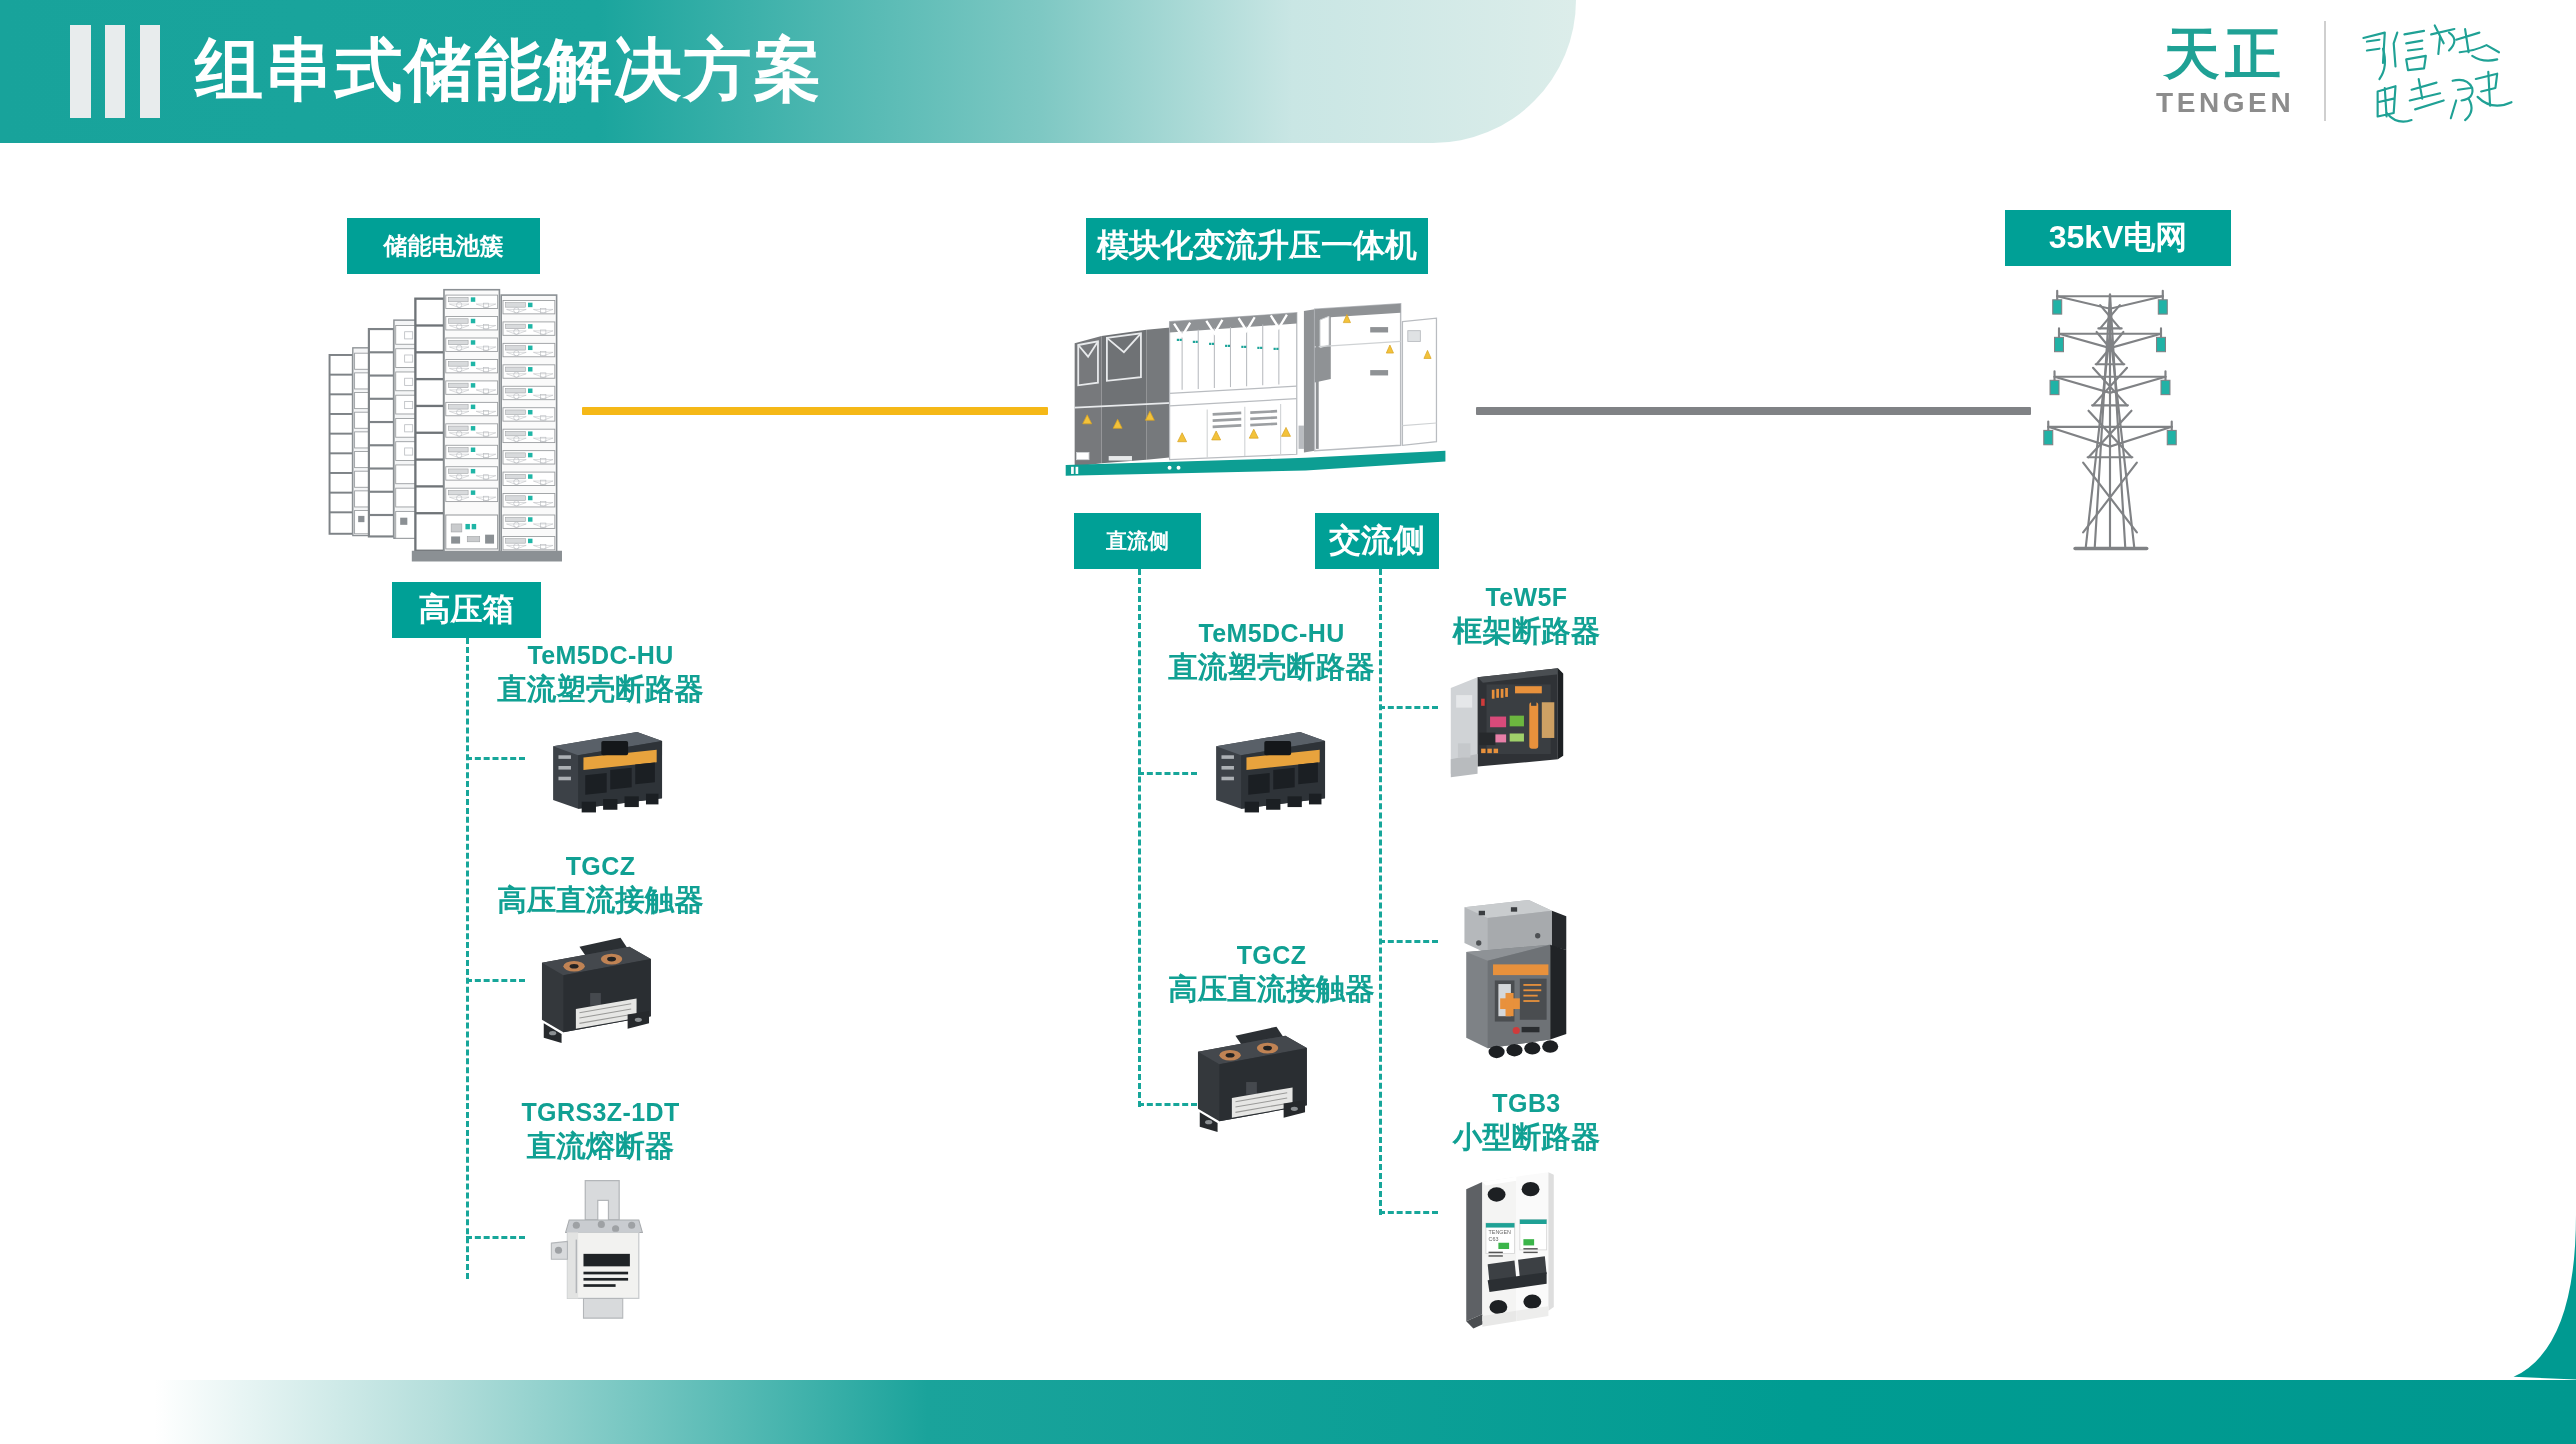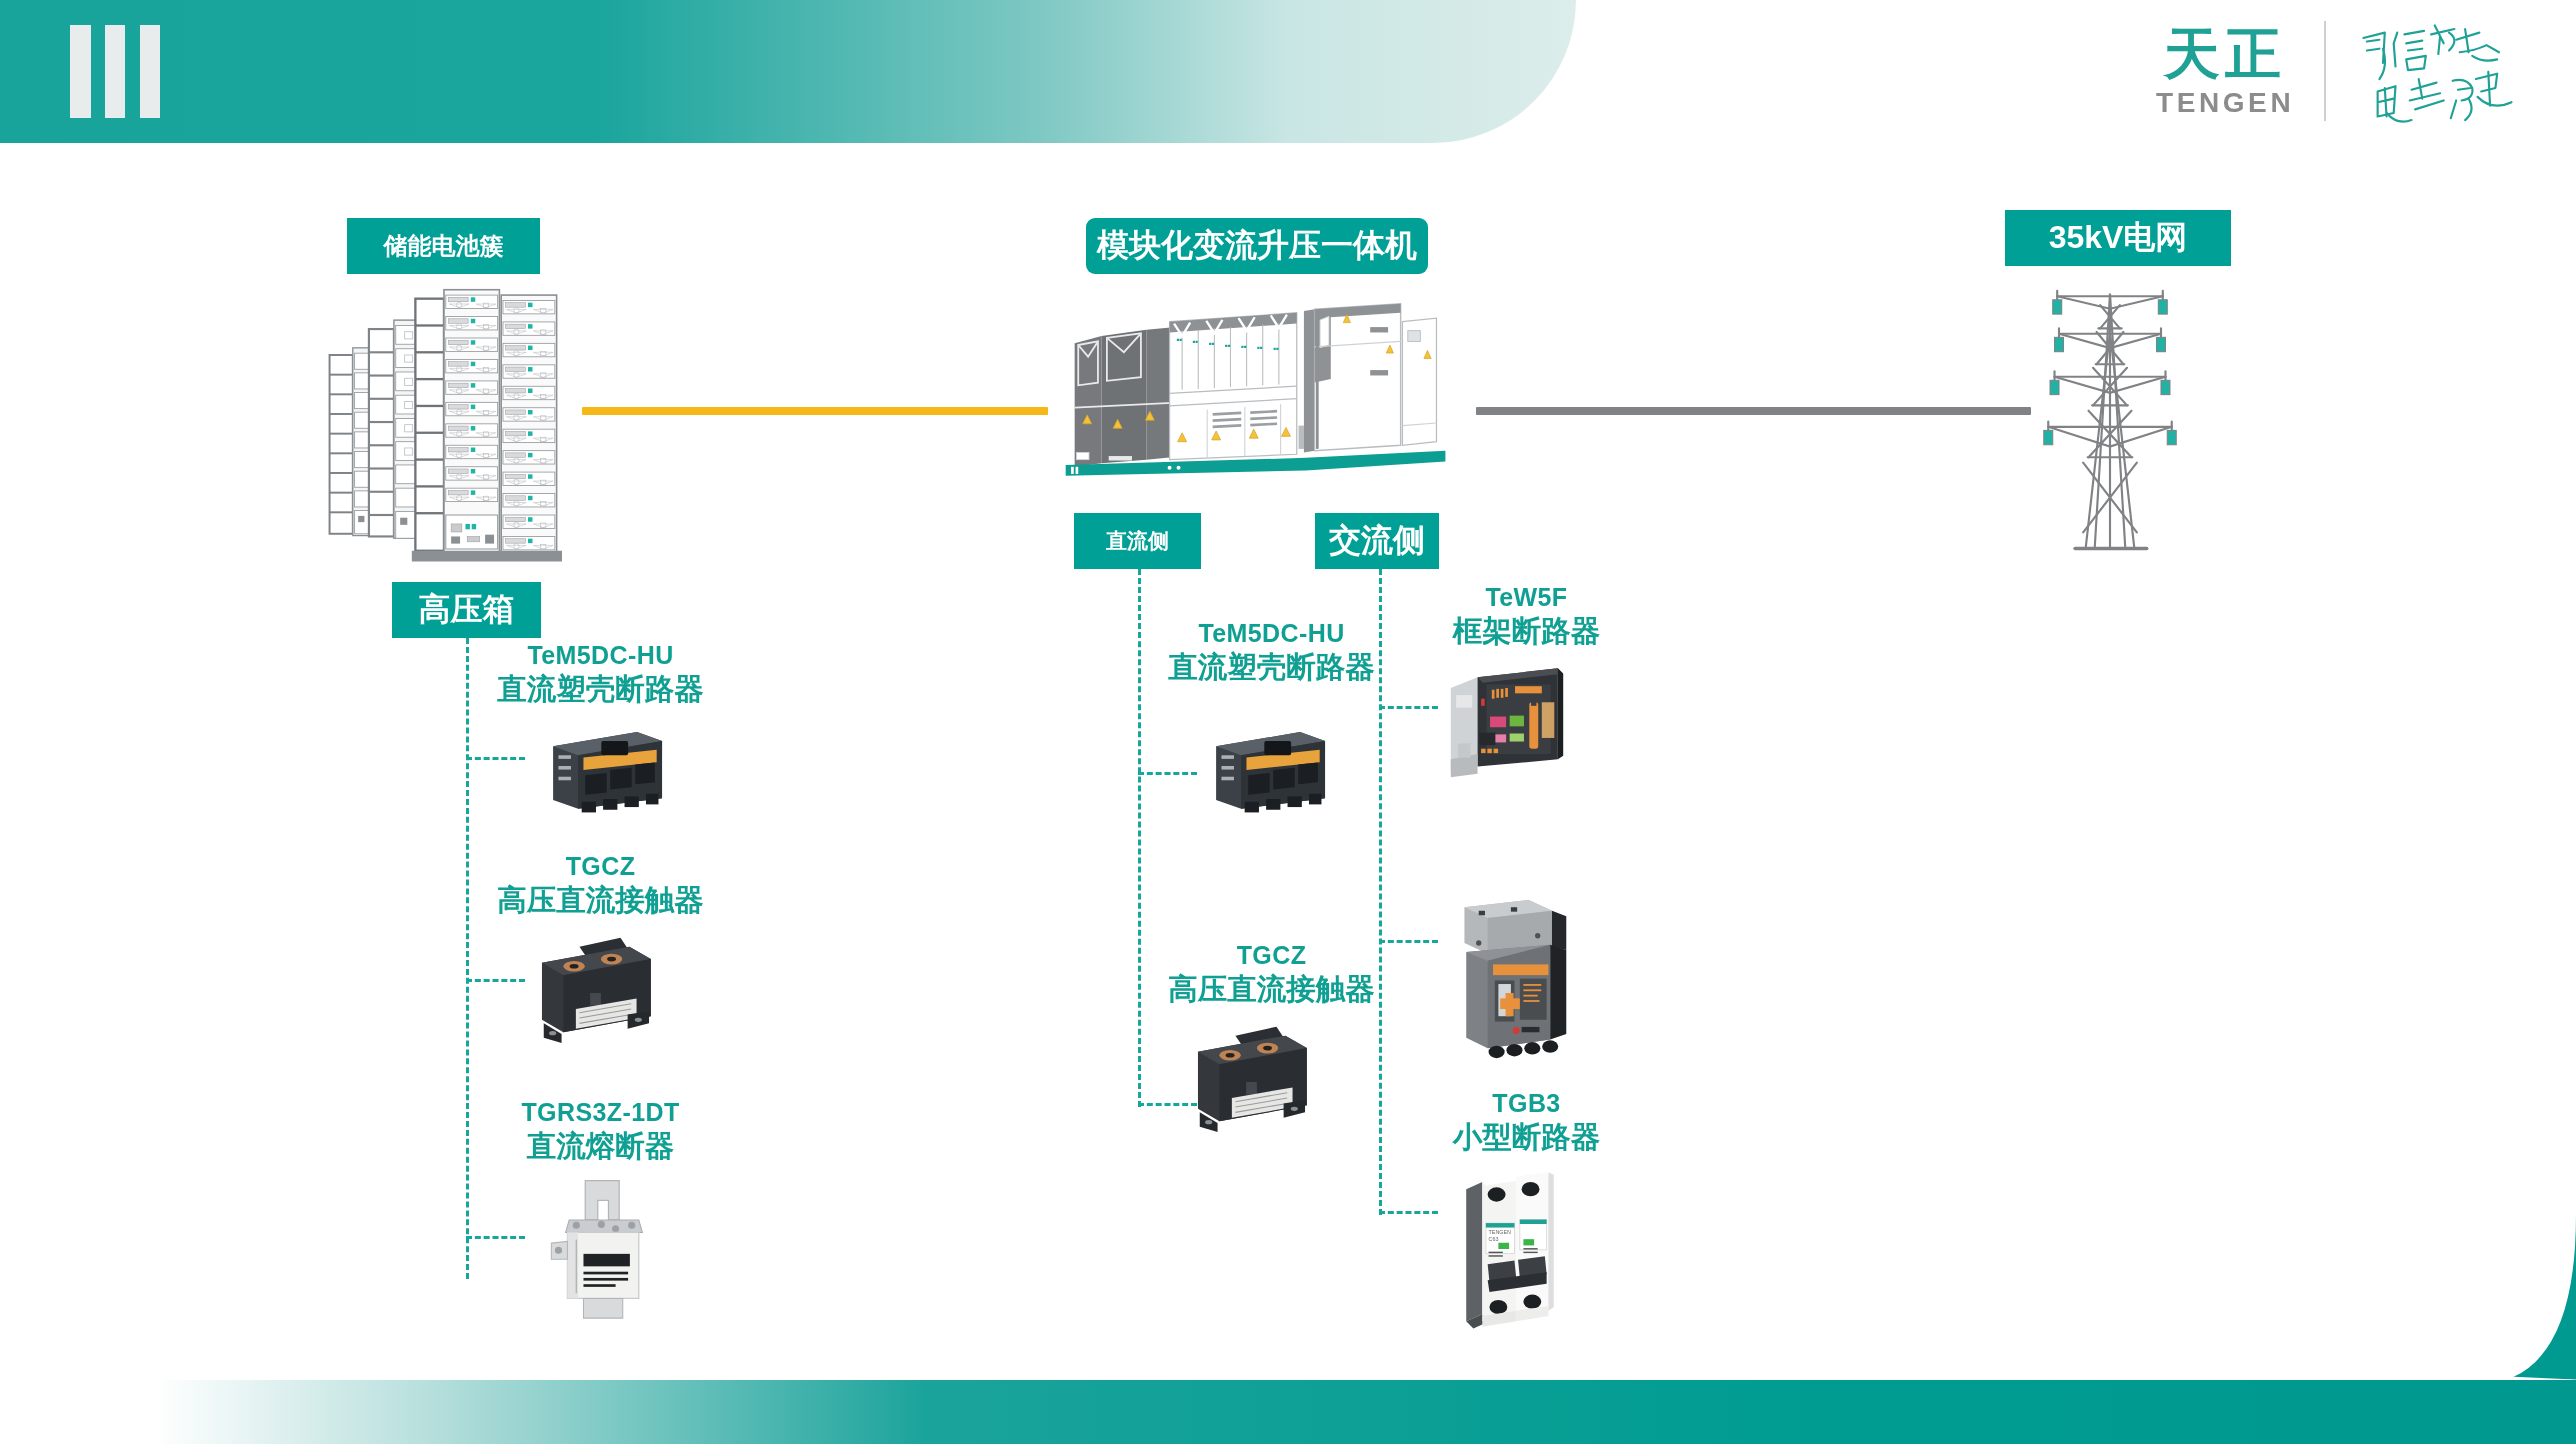--- a/index.html
+++ b/index.html
@@ -135,20 +135,21 @@
 <body>
 
 <div id="slide">
 
   <div class="header">
     <div class="header-bars">
       <i></i>
         <i></i>
         <i></i>
     </div>
+    <div class="header-title">组串式储能解决方案</div>
   </div>
 
   <div class="brand">
     <div class="brand-mark">
       <div class="brand-cn">天正</div>
       <div class="brand-en">TENGEN</div>
     </div>
     <div class="brand-divider"></div>
     <svg class="brand-slogan" viewBox="0 0 190 130">
       <g fill="none" stroke="#1fa195" stroke-width="2.4" stroke-linecap="round" stroke-linejoin="round">
@@ -170,21 +171,21 @@
     </svg>
   </div>
 
   <div class="bottom-band"></div>
   <svg class="bottom-corner" viewBox="0 0 130 185">
     <path d="M130 0 Q130 150 60 182 L130 185 Z" fill="#009a91"></path>
   </svg>
 
   <div class="pill" style="left:347px; top:218px; width:193px; height:56px; font-size:24px;">储能电池簇</div>
 
-  <div class="pill" style="left:1086px; top:218px; width:342px; height:56px; font-size:32px;border-radius:9px;">模块化变流升压一体机</div>
+  <div class="pill" style="left:1086px; top:218px; width:342px; height:56px; font-size:32px;">模块化变流升压一体机</div>
 
   <div class="pill" style="left:2005px; top:210px; width:226px; height:56px; font-size:32px;">35kV电网</div>
 
   <div class="pill" style="left:392px; top:582px; width:149px; height:56px; font-size:32px;">高压箱</div>
 
   <div class="pill" style="left:1074px; top:513px; width:127px; height:56px; font-size:21px;">直流侧</div>
 
   <div class="pill" style="left:1315px; top:513px; width:124px; height:56px; font-size:32px;">交流侧</div>
 
   <svg class="art" style="left:322px; top:279px; width:269px; height:295px;" viewBox="0 0 300 330">

